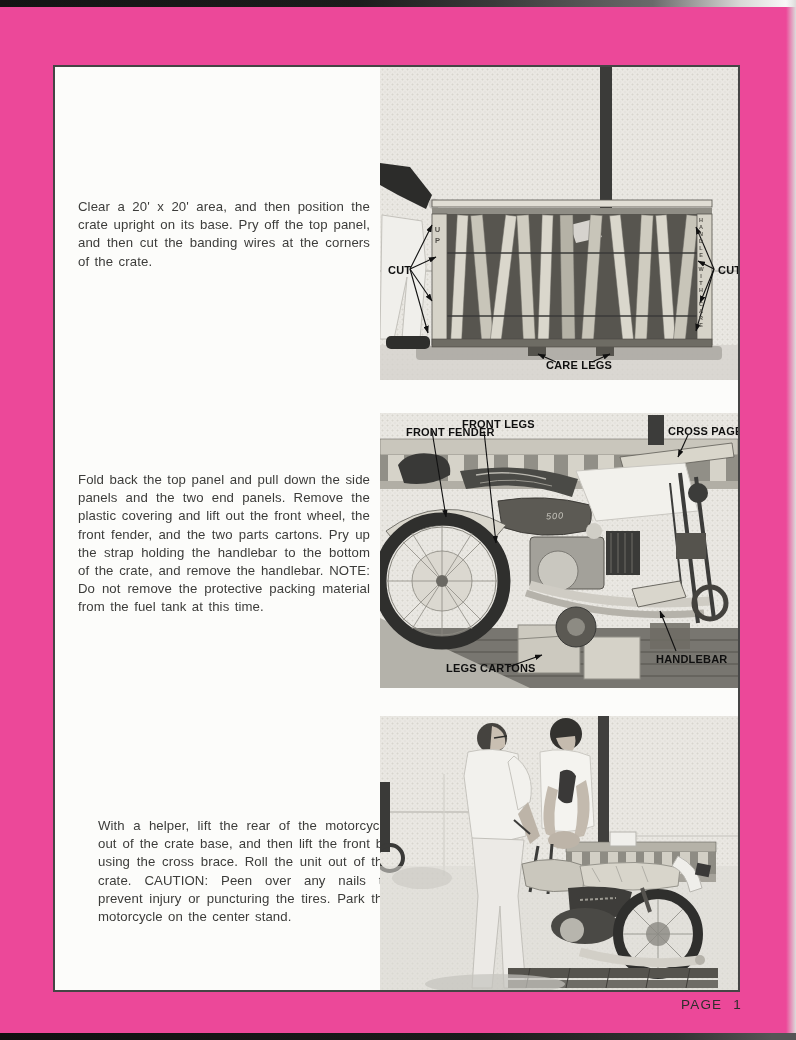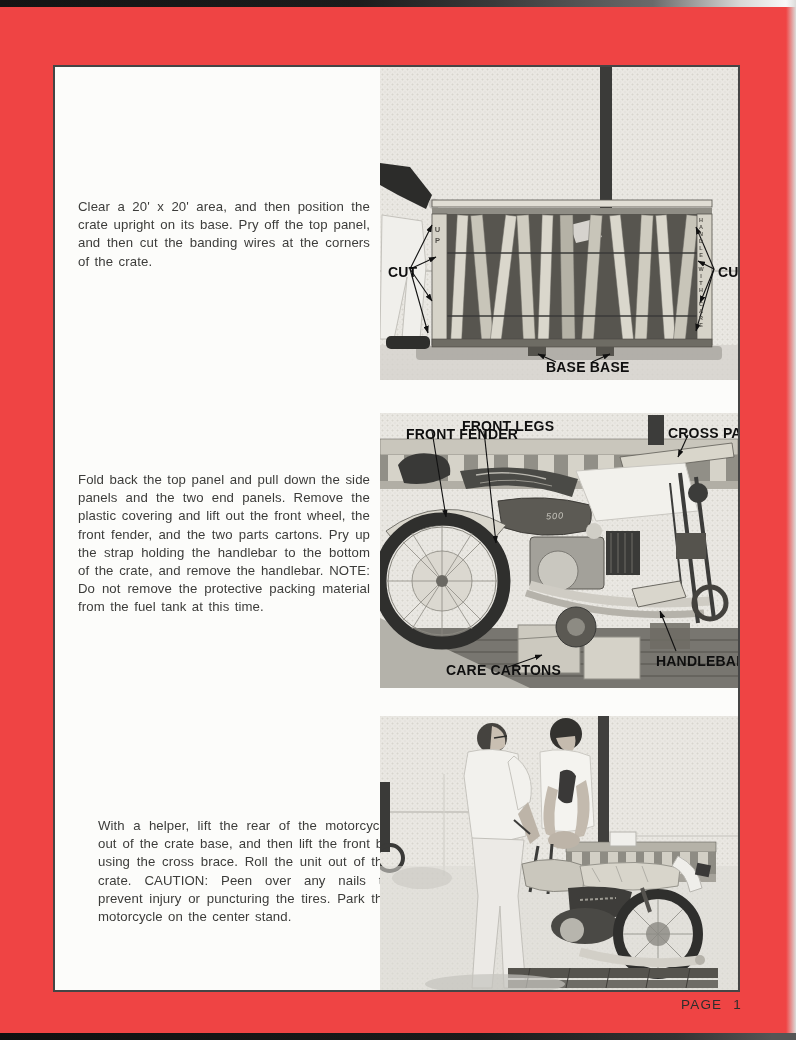--- a/index.html
+++ b/index.html
@@ -1,16 +1,16 @@
 <!DOCTYPE html>
 <html><head>
 <meta charset="utf-8">
 <style>
   html,body{margin:0;padding:0;background:#e8e8e6;}
-  .page{position:relative;width:796px;height:1040px;background:#ef4444;overflow:hidden;
+  .page{position:relative;width:796px;height:1040px;background:#ec4899;overflow:hidden;
         font-family:"Liberation Sans",sans-serif;}
   .strip-top{position:absolute;left:0;top:0;width:100%;height:7px;
         background:linear-gradient(to right,#141414 0%,#1c1c1c 45%,#3a3a3a 62%,#6a6a6a 82%,#d8d8d6 93%,#fff 100%);}
   .strip-bottom{position:absolute;left:0;bottom:0;width:100%;height:7px;
         background:linear-gradient(to right,#101010 0%,#1b1b1b 60%,#333 85%,#555 97%);}
   .edge-right{position:absolute;right:0;top:0;width:10px;height:100%;
         background:linear-gradient(to left,#dcdcda,rgba(250,250,248,0));}
   .frame{position:absolute;left:53px;top:65px;width:687px;height:927px;
         border:2px solid #454545;box-sizing:border-box;background:#fcfcfa;}
   .body-text{position:absolute;left:23px;width:292px;margin:0;
@@ -21,21 +21,21 @@
   .tb3{top:750px;margin-left:20px;}
   .photo{position:absolute;left:325px;width:358px;overflow:hidden;
         background-color:#eae8e3;
         background-image:radial-gradient(#d7d5ce 0.9px,rgba(0,0,0,0) 1.1px),
                          radial-gradient(#e0ded8 0.9px,rgba(0,0,0,0) 1.1px);
         background-size:5px 5px,5px 5px;background-position:0 0,2.5px 2.5px;}
   .photo1{top:0;height:313px;}
   .photo2{top:346px;height:275px;}
   .photo3{top:649px;height:274px;}
   .photo svg{position:absolute;left:0;top:0;}
-  .photo-label{position:absolute;font-weight:bold;font-size:14px;line-height:1;
+  .photo-label{position:absolute;font-weight:bold;font-size:11px;line-height:1;
         color:#0f0f0f;letter-spacing:.2px;white-space:nowrap;}
   .marking{position:absolute;color:#504e48;font-weight:bold;
         writing-mode:vertical-rl;text-orientation:upright;}
   .marking-up{left:53px;top:158px;font-size:7.5px;letter-spacing:2px;}
   .marking-care{left:318px;top:150px;font-size:5.5px;letter-spacing:1px;height:122px;overflow:hidden;}
   .tank-emblem{position:absolute;left:166px;top:98px;font-size:9px;font-style:italic;
         color:#c7c5bd;letter-spacing:1px;transform:rotate(-4deg);}
   .page-number{position:absolute;right:54px;top:997px;font-size:13.5px;color:#2e2e2c;
         letter-spacing:1.2px;word-spacing:6px;}
 </style>
@@ -107,21 +107,21 @@
           <path d="M334,202 L316,160" marker-end="url(#m1)"></path>
           <path d="M334,202 L318,194" marker-end="url(#m1)"></path>
           <path d="M334,202 L320,236" marker-end="url(#m1)"></path>
           <path d="M334,202 L316,264" marker-end="url(#m1)"></path>
           <path d="M176,295 L158,287" marker-end="url(#m1)"></path>
           <path d="M212,295 L230,287" marker-end="url(#m1)"></path>
         </g>
       </svg>
       <span class="photo-label" style="left:8px;top:198px">CUT</span>
       <span class="photo-label" style="left:338px;top:198px">CUT</span>
-      <span class="photo-label" style="left:166px;top:293px">BASE BASE</span>
+      <span class="photo-label" style="left:166px;top:293px">CARE LEGS</span>
       <span class="marking marking-up">UP</span>
       <span class="marking marking-care">HANDLE WITH CARE</span>
     </div>
 
     <div class="photo photo2">
       <svg width="358" height="275" viewBox="0 0 358 275">
         <defs>
           <marker id="m2" markerWidth="7" markerHeight="5" refX="6.5" refY="2.5" orient="auto">
             <path d="M0,0 L7,2.5 L0,5 Z" fill="#111"></path>
           </marker>
@@ -211,21 +211,21 @@
           <path d="M52,18 L66,104" marker-end="url(#m2)"></path>
           <path d="M104,18 L116,130" marker-end="url(#m2)"></path>
           <path d="M308,22 L298,44" marker-end="url(#m2)"></path>
           <path d="M128,254 L162,242" marker-end="url(#m2)"></path>
           <path d="M296,238 L280,198" marker-end="url(#m2)"></path>
         </g>
       </svg>
       <span class="photo-label" style="left:26px;top:14px">FRONT FENDER</span>
       <span class="photo-label" style="left:82px;top:6px">FRONT LEGS</span>
       <span class="photo-label" style="left:288px;top:13px">CROSS PAGE</span>
-      <span class="photo-label" style="left:66px;top:250px">CARE CARTONS</span>
+      <span class="photo-label" style="left:66px;top:250px">LEGS CARTONS</span>
       <span class="photo-label" style="left:276px;top:241px">HANDLEBAR</span>
       <span class="tank-emblem">500</span>
     </div>
 
     <div class="photo photo3">
       <svg width="358" height="274" viewBox="0 0 358 274">
         <g>
           <rect x="218" y="0" width="11" height="132" fill="#403f3d"></rect>
           <line x1="0" y1="96" x2="90" y2="96" stroke="#c2c0ba" stroke-width="1.5"></line>
           <line x1="230" y1="120" x2="358" y2="120" stroke="#c6c4be" stroke-width="1.2"></line>

